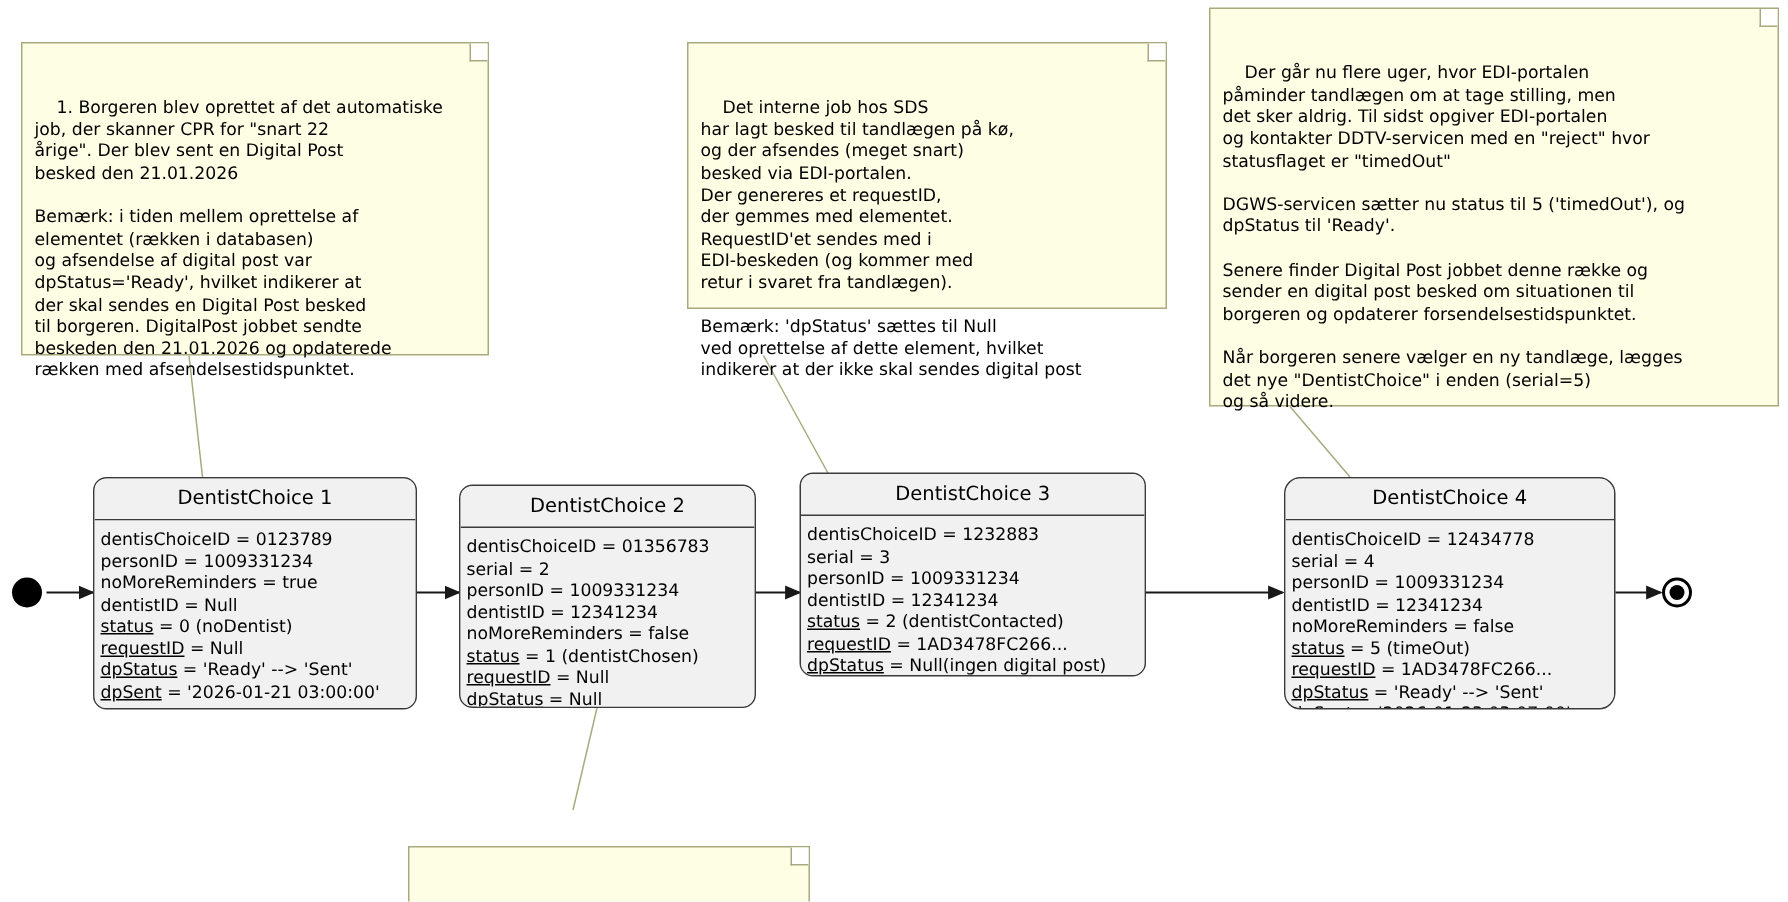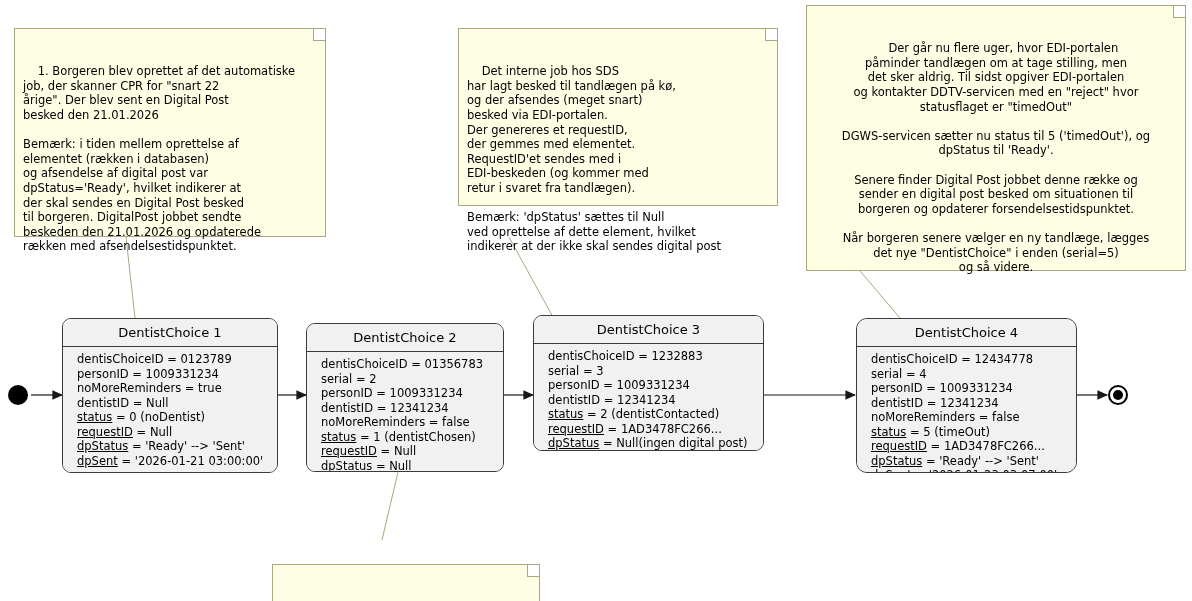--- a/index.html
+++ b/index.html
@@ -53,21 +53,21 @@
   }
   .state-title {
     text-align: center;
     font-size: 13px;
     color: #000000;
     padding: 6px 4px 6px 4px;
     border-bottom: 1px solid #3A3A3A;
     background: #F1F1F1;
   }
   .state-body {
-    padding: 5px 7px 6px 14px;
+    padding: 5px 7px 6px 4px;
     font-size: 11.5px;
     line-height: 14.5px;
     color: #000000;
     background: #F1F1F1;
   }
   .attr {
     white-space: pre;
   }
   .attr .u {
     text-decoration: underline;
@@ -163,21 +163,21 @@
 der gemmes med elementet.
 RequestID'et sendes med i
 EDI-beskeden (og kommer med
 retur i svaret fra tandlægen).
 
 Bemærk: 'dpStatus' sættes til Null
 ved oprettelse af dette element, hvilket
 indikerer at der ikke skal sendes digital post</span>
   </div>
 
-  <div class="note" style="left:806px; top:5px; width:380px; height:266px;text-align:center;">
+  <div class="note" style="left:806px; top:5px; width:380px; height:266px;">
     <div class="fold"></div>
     <span>Der går nu flere uger, hvor EDI-portalen
 påminder tandlægen om at tage stilling, men
 det sker aldrig. Til sidst opgiver EDI-portalen
 og kontakter DDTV-servicen med en "reject" hvor
 statusflaget er "timedOut"
 
 DGWS-servicen sætter nu status til 5 ('timedOut'), og
 dpStatus til 'Ready'.
 

